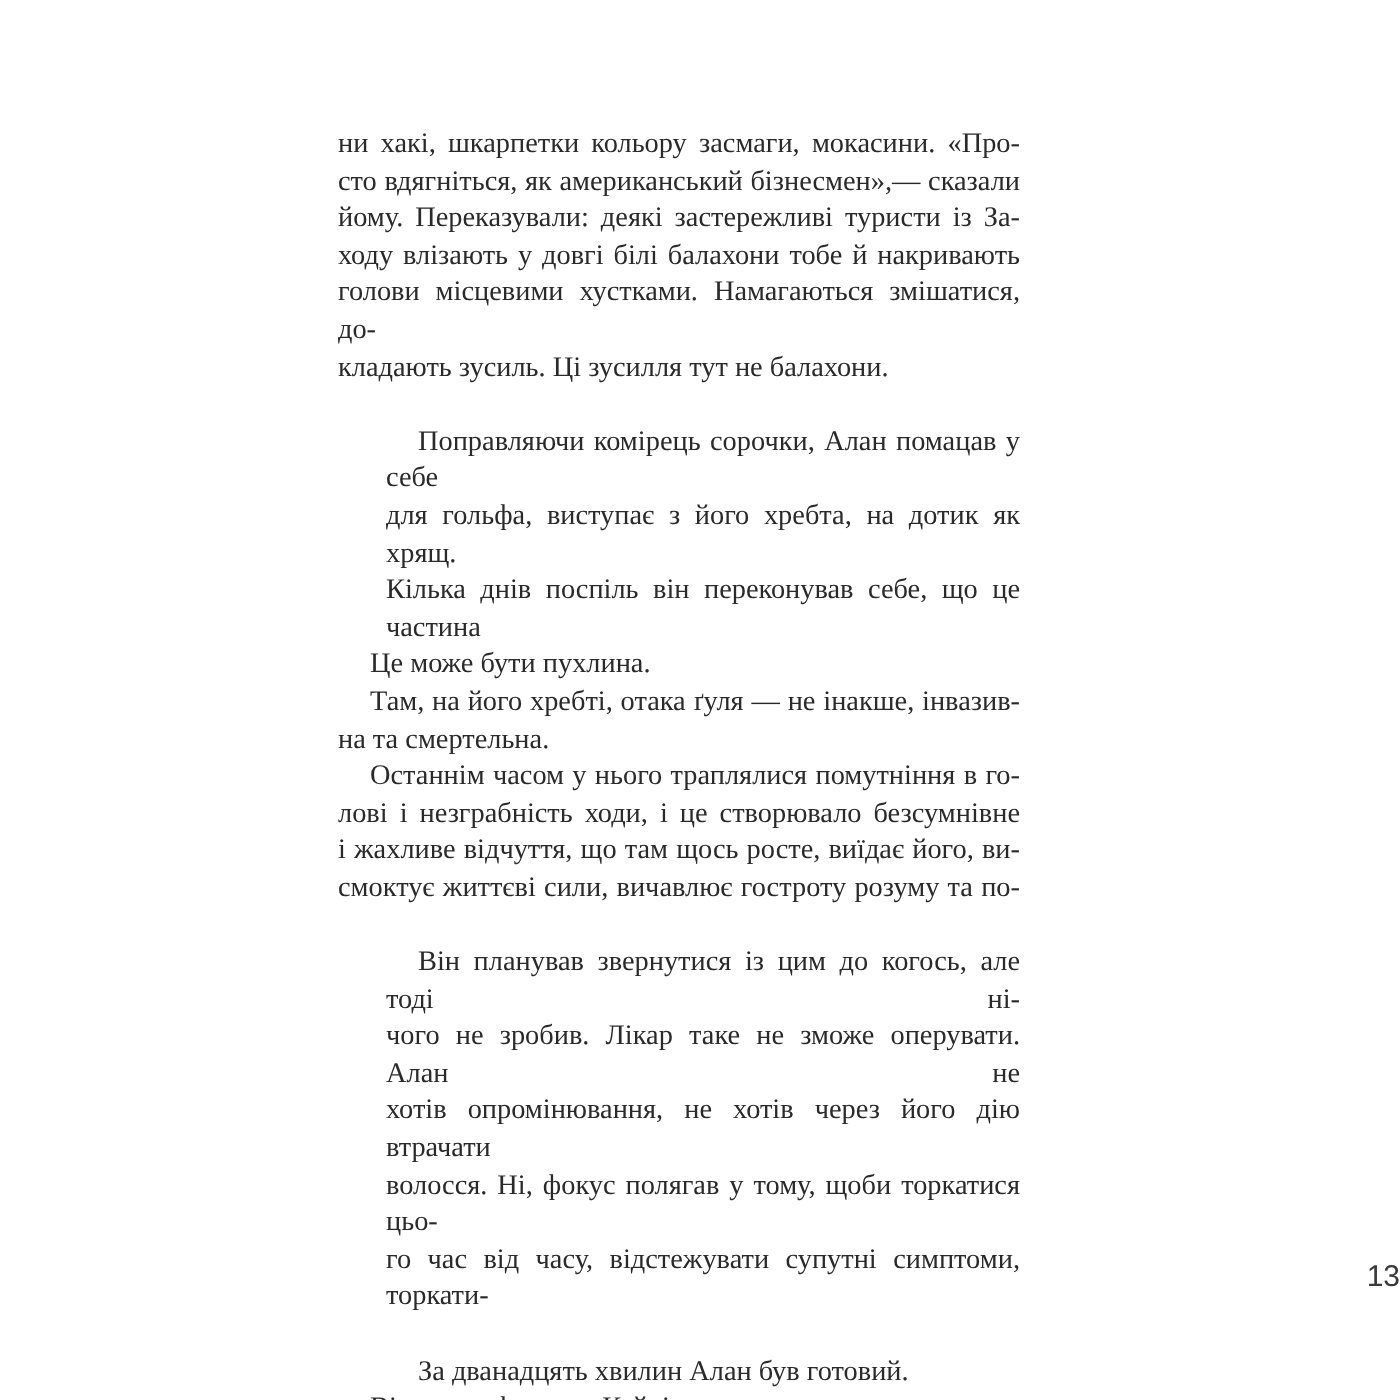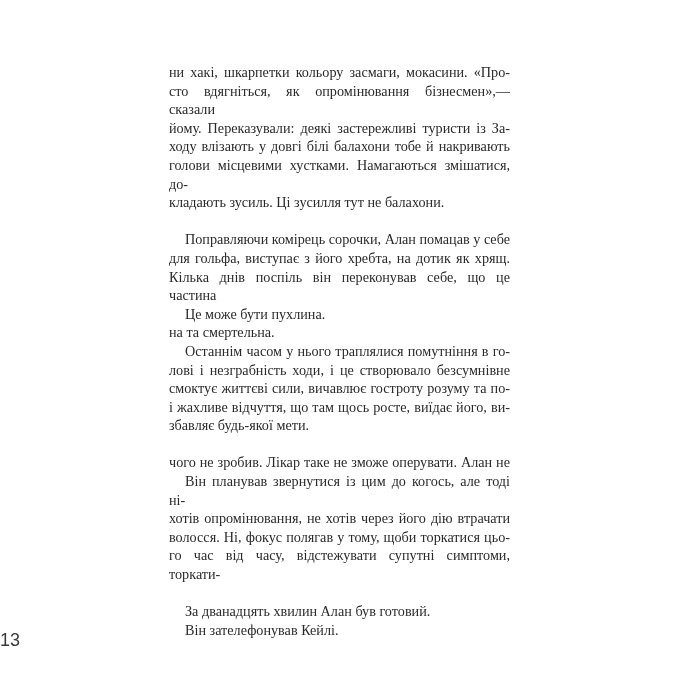--- a/index.html
+++ b/index.html
@@ -36,83 +36,84 @@
       text-align: justify;
       text-align-last: left;
       text-indent: 16px;
       hyphens: manual;
     }
     .para.no-indent {
       text-indent: 0;
     }
     .para.gap-before {
       margin-top: 18.6px;
+      margin-left: 24px;
     }
     .line {
       display: block;
       text-align: justify;
       text-align-last: justify;
     }
     .line.last {
       text-align-last: left;
     }
     .line.indent {
       text-indent: 16px;
     }
     .page-number {
       position: absolute;
       left: 0;
       width: 700px;
       top: 630px;
-      text-align: left;
+      text-align: right;
       font-family: "Liberation Sans", "DejaVu Sans", sans-serif;
-      font-size: 18px;
+      font-size: 15px;
       color: #3a3a3a;
     }
   </style>
 </head>
 <body>
 
 <div class="page">
   <div class="text-block">
 
     <p class="para no-indent">
       <span class="line">ни хакі, шкарпетки кольору засмаги, мокасини. «Про-</span>
-      <span class="line">сто вдягніться, як опромінювання бізнесмен»,— сказали</span>
+      <span class="line">сто вдягніться, як американський бізнесмен»,— сказали</span>
       <span class="line">йому. Переказували: деякі застережливі туристи із За-</span>
       <span class="line">ходу влізають у довгі білі балахони тобе й накривають</span>
       <span class="line">голови місцевими хустками. Намагаються змішатися, до-</span>
       <span class="line last">кладають зусиль. Ці зусилля тут не балахони.</span>
     </p>
 
     <p class="para no-indent gap-before">
       <span class="line indent">Поправляючи комірець сорочки, Алан помацав у себе</span>
       <span class="line">для гольфа, виступає з його хребта, на дотик як хрящ.</span>
       <span class="line">Кілька днів поспіль він переконував себе, що це частина</span>
     </p>
 
     <p class="para no-indent">
       <span class="line indent last">Це може бути пухлина.</span>
     </p>
 
     <p class="para no-indent">
+      <span class="line indent">Там, на його хребті, отака ґуля — не інакше, інвазив-</span>
       <span class="line last">на та смертельна.</span>
     </p>
 
     <p class="para no-indent">
       <span class="line indent">Останнім часом у нього траплялися помутніння в го-</span>
       <span class="line">лові і незграбність ходи, і це створювало безсумнівне</span>
+      <span class="line">і жахливе відчуття, що там щось росте, виїдає його, ви-</span>
       <span class="line">смоктує життєві сили, вичавлює гостроту розуму та по-</span>
-      <span class="line">і жахливе відчуття, що там щось росте, виїдає його, ви-</span>
-      <span class="line last">збавляє будь-якої мети.</span>
     </p>
 
     <p class="para no-indent gap-before">
+      <span class="line indent">Він планував звернутися із цим до когось, але тоді ні-</span>
       <span class="line">чого не зробив. Лікар таке не зможе оперувати. Алан не</span>
-      <span class="line indent">Він планував звернутися із цим до когось, але тоді ні-</span>
       <span class="line">хотів опромінювання, не хотів через його дію втрачати</span>
       <span class="line">волосся. Ні, фокус полягав у тому, щоби торкатися цьо-</span>
       <span class="line">го час від часу, відстежувати супутні симптоми, торкати-</span>
     </p>
 
     <p class="para no-indent gap-before">
       <span class="line indent last">За дванадцять хвилин Алан був готовий.</span>
     </p>
 
     <p class="para no-indent">

